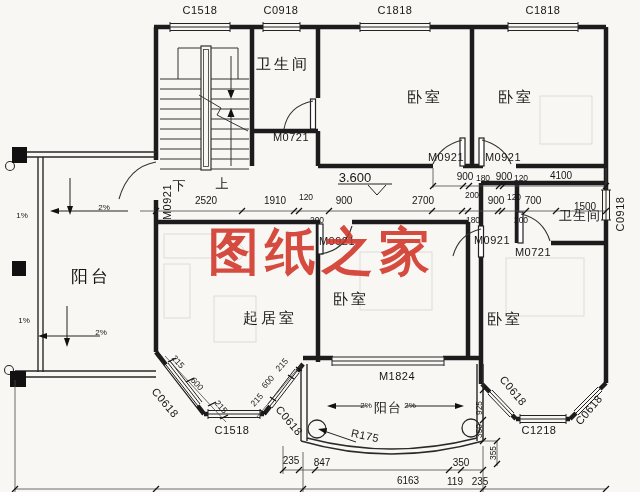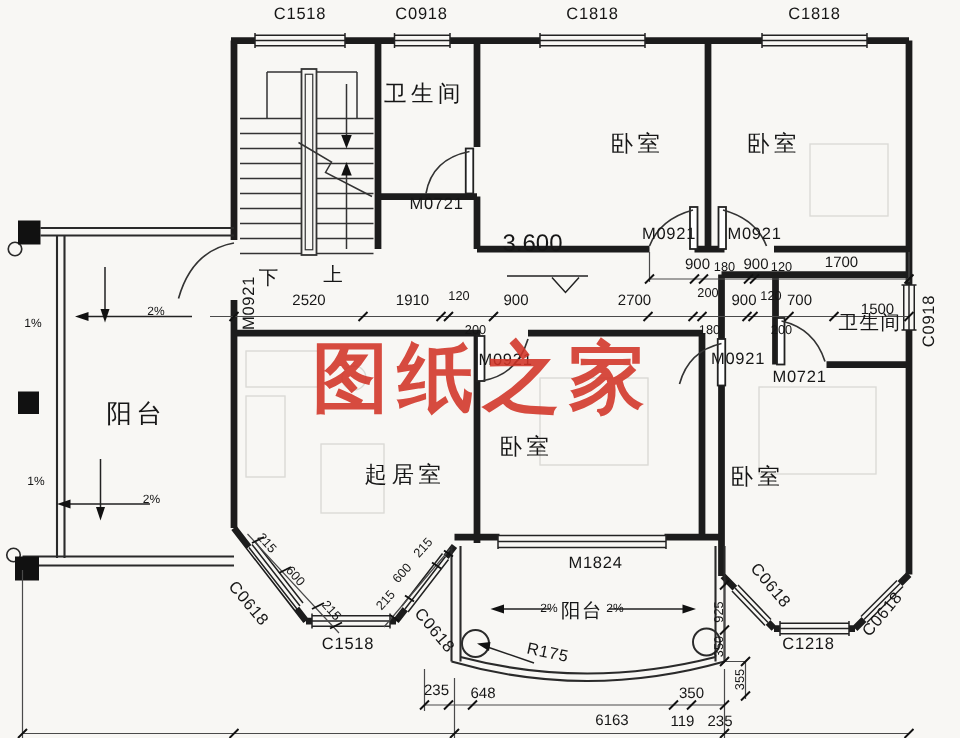--- a/index.html
+++ b/index.html
@@ -172,28 +172,28 @@
 
   <span class="lbl code" style="left:167px;top:202px;transform:translate(-50%,-50%) rotate(-90deg)">M0921</span>
   <span class="lbl code" style="left:291px;top:137px">M0721</span>
   <span class="lbl code" style="left:446px;top:157px">M0921</span>
   <span class="lbl code" style="left:503px;top:157px">M0921</span>
   <span class="lbl code" style="left:337px;top:241px">M0921</span>
   <span class="lbl code" style="left:492px;top:240px">M0921</span>
   <span class="lbl code" style="left:533px;top:252px">M0721</span>
   <span class="lbl code" style="left:397px;top:376px">M1824</span>
 
-  <span class="lbl" style="left:355px;top:163px;font-size:16px">3.600</span>
+  <span class="lbl" style="left:355px;top:177px;font-size:13px">3.600</span>
   <span class="lbl code" style="left:365px;top:436px;transform:translate(-50%,-50%) rotate(12deg)">R175</span>
 
   <span class="lbl dim" style="left:465px;top:177px">900</span>
   <span class="lbl dim-s" style="left:483px;top:178px">180</span>
   <span class="lbl dim" style="left:504px;top:177px">900</span>
   <span class="lbl dim-s" style="left:521px;top:178px">120</span>
-  <span class="lbl dim" style="left:561px;top:176px">1700</span>
+  <span class="lbl dim" style="left:561px;top:176px">4100</span>
   <span class="lbl dim-s" style="left:472px;top:195px">200</span>
 
   <span class="lbl dim" style="left:206px;top:201px">2520</span>
   <span class="lbl dim" style="left:275px;top:201px">1910</span>
   <span class="lbl dim-s" style="left:306px;top:197px">120</span>
   <span class="lbl dim-s" style="left:317px;top:220px">200</span>
   <span class="lbl dim" style="left:344px;top:201px">900</span>
   <span class="lbl dim" style="left:423px;top:201px">2700</span>
   <span class="lbl dim-s" style="left:473px;top:220px">180</span>
   <span class="lbl dim" style="left:496px;top:201px">900</span>
@@ -210,21 +210,21 @@
   <span class="lbl dim-s" style="left:282px;top:365px;transform:translate(-50%,-50%) rotate(-48deg)">215</span>
 
   <span class="lbl code" style="left:165px;top:403px;transform:translate(-50%,-50%) rotate(50deg)">C0618</span>
   <span class="lbl code" style="left:289px;top:421px;transform:translate(-50%,-50%) rotate(50deg)">C0618</span>
   <span class="lbl code" style="left:232px;top:430px">C1518</span>
   <span class="lbl code" style="left:513px;top:391px;transform:translate(-50%,-50%) rotate(50deg)">C0618</span>
   <span class="lbl code" style="left:589px;top:410px;transform:translate(-50%,-50%) rotate(-50deg)">C0618</span>
   <span class="lbl code" style="left:539px;top:430px">C1218</span>
 
   <span class="lbl dim" style="left:291px;top:461px">235</span>
-  <span class="lbl dim" style="left:322px;top:463px">648</span>
+  <span class="lbl dim" style="left:322px;top:463px">847</span>
   <span class="lbl dim" style="left:461px;top:463px">350</span>
   <span class="lbl dim" style="left:408px;top:481px">6163</span>
   <span class="lbl dim" style="left:455px;top:482px">119</span>
   <span class="lbl dim" style="left:480px;top:482px">235</span>
   <span class="lbl dim-s" style="left:479px;top:408px;transform:translate(-50%,-50%) rotate(-90deg)">925</span>
   <span class="lbl dim-s" style="left:479px;top:431px;transform:translate(-50%,-50%) rotate(-90deg)">350</span>
   <span class="lbl dim-s" style="left:493px;top:453px;transform:translate(-50%,-50%) rotate(-90deg)">355</span>
 
   <span class="lbl tiny" style="left:22px;top:216px">1%</span>
   <span class="lbl tiny" style="left:24px;top:321px">1%</span>

